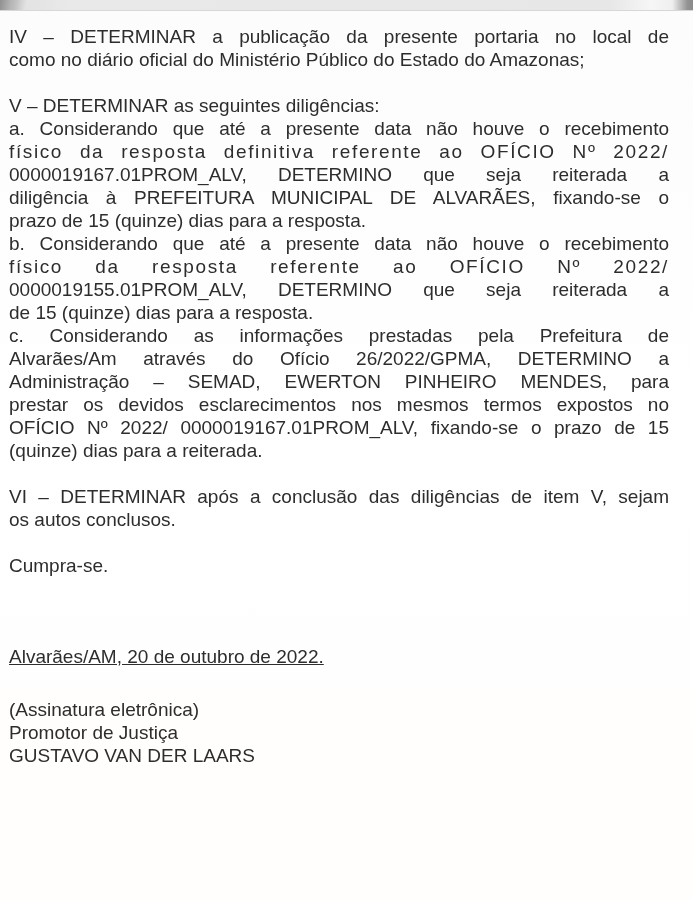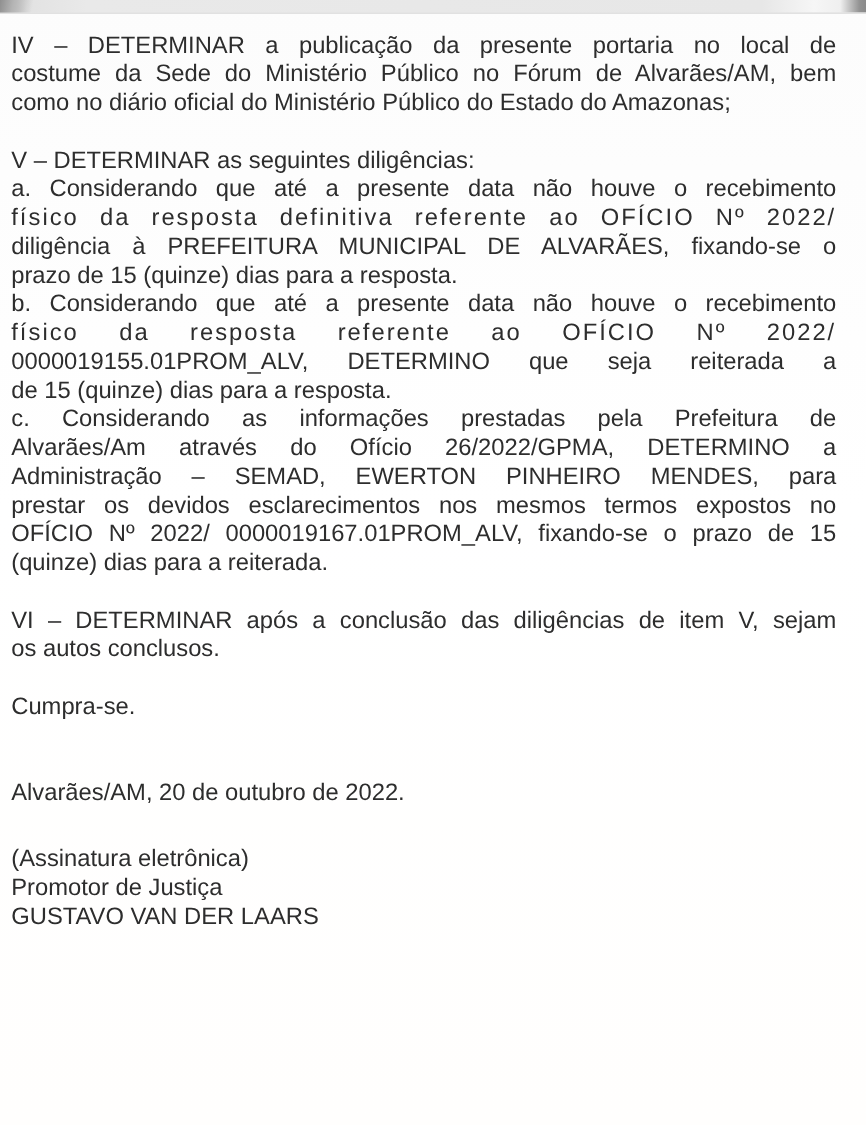--- a/index.html
+++ b/index.html
@@ -64,29 +64,29 @@
   }
 </style>
 </head>
 <body>
 
 <div class="page">
   <div class="scan-edge"></div>
   <div class="doc" id="doc" style="color: rgb(45, 45, 45);">
       <div class="paragraph" style="margin-top: 0px;">
         <div class="doc-line just">IV – DETERMINAR a publicação da presente portaria no local de</div>
-        <div class="doc-line just">costume da Sede do Ministério Público no Fórum de Alvarães/AM, bem</div>
         <div class="doc-line">como no diário oficial do Ministério Público do Estado do Amazonas;</div>
       </div>
       <div class="paragraph" style="margin-top: 23px;">
         <div class="doc-line">V – DETERMINAR as seguintes diligências:</div>
       </div>
       <div class="paragraph" style="margin-top: 0px;">
         <div class="doc-line just">a. Considerando que até a presente data não houve o recebimento</div>
         <div class="doc-line just tracked">físico da resposta definitiva referente ao OFÍCIO Nº 2022/</div>
+        <div class="doc-line just">0000019167.01PROM_ALV, DETERMINO que seja reiterada a</div>
         <div class="doc-line just">diligência à PREFEITURA MUNICIPAL DE ALVARÃES, fixando-se o</div>
         <div class="doc-line">prazo de 15 (quinze) dias para a resposta.</div>
       </div>
       <div class="paragraph" style="margin-top: 0px;">
         <div class="doc-line just">b. Considerando que até a presente data não houve o recebimento</div>
         <div class="doc-line just tracked">físico da resposta referente ao OFÍCIO Nº 2022/</div>
         <div class="doc-line just">0000019155.01PROM_ALV, DETERMINO que seja reiterada a</div>
         <div class="doc-line">de 15 (quinze) dias para a resposta.</div>
       </div>
       <div class="paragraph" style="margin-top: 0px;">
@@ -97,21 +97,21 @@
         <div class="doc-line just">OFÍCIO Nº 2022/ 0000019167.01PROM_ALV, fixando-se o prazo de 15</div>
         <div class="doc-line">(quinze) dias para a reiterada.</div>
       </div>
       <div class="paragraph" style="margin-top: 23px;">
         <div class="doc-line just">VI – DETERMINAR após a conclusão das diligências de item V, sejam</div>
         <div class="doc-line">os autos conclusos.</div>
       </div>
       <div class="paragraph" style="margin-top: 23px;">
         <div class="doc-line">Cumpra-se.</div>
       </div>
-      <div class="paragraph" style="margin-top: 46px;">
+      <div class="paragraph" style="margin-top: 68px; text-decoration: underline;">
         <div class="doc-line">Alvarães/AM, 20 de outubro de 2022.</div>
       </div>
       <div class="paragraph" style="margin-top: 30px;">
         <div class="doc-line">(Assinatura eletrônica)</div>
         <div class="doc-line">Promotor de Justiça</div>
         <div class="doc-line">GUSTAVO VAN DER LAARS</div>
       </div>
     </div>
 </div>
 

